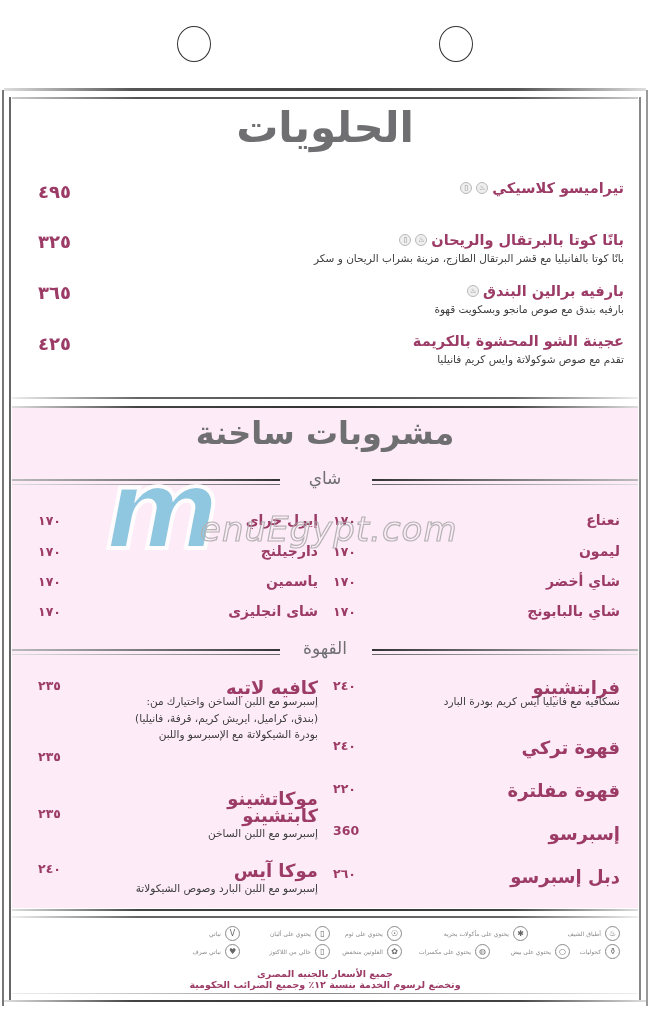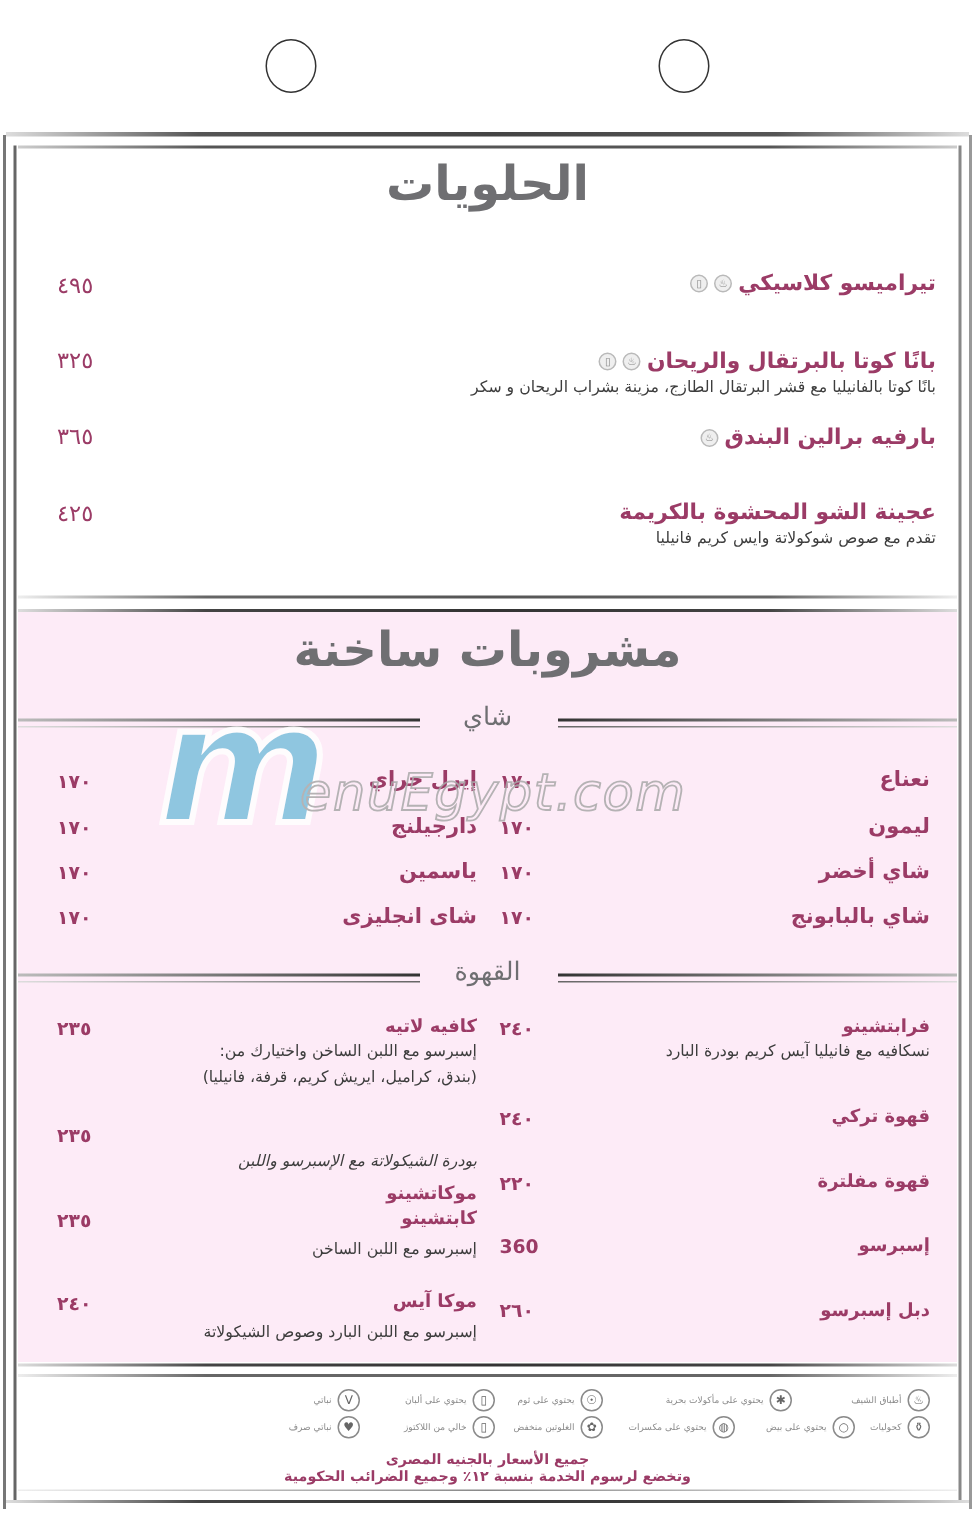--- a/index.html
+++ b/index.html
@@ -14,27 +14,27 @@
   .frame-outer-top { position: absolute; left: 4px; right: 4px; top: 88px; height: 3px;
     background: linear-gradient(90deg, #ddd 0%, #555 20%, #444 50%, #555 80%, #ddd 100%); }
   .frame-inner-top { position: absolute; left: 12px; right: 12px; top: 97px; height: 1.5px;
     background: linear-gradient(90deg, #ccc 0%, #555 20%, #555 80%, #ccc 100%); }
   .frame-left-outer { position: absolute; left: 2px; top: 90px; bottom: 4px; width: 2px; background: #777; }
   .frame-left-inner { position: absolute; left: 9px; top: 97px; bottom: 10px; width: 2px; background: #666; }
   .frame-right-outer { position: absolute; right: 2px; top: 90px; bottom: 4px; width: 2px; background: #999; }
   .frame-right-inner { position: absolute; right: 9px; top: 97px; bottom: 10px; width: 2px; background: #888; }
 
   .section-title { position: absolute; left: 0; right: 0; text-align: center; font-weight: bold; color: #6f6f72; }
-  .desserts-title { top: 103px; font-size: 32px; }
+  .desserts-title { top: 103px; font-size: 42px; }
 
   .dessert-item { position: absolute; right: 26px; width: 420px; text-align: right; }
   .dessert-name { color: #9b3b66; font-weight: bold; font-size: 14.5px; display: inline-flex; align-items: center; gap: 4px; }
   .dessert-desc { color: #3d3d3d; font-size: 10.5px; margin-top: 3px; white-space: nowrap; }
   .tag-icon { display: inline-block; width: 12px; height: 12px; border-radius: 50%; border: 1px solid #b9b9b9; background: #efefef; font-size: 7px; line-height: 10px; text-align: center; color: #888; }
-  .price { position: absolute; color: #9b3b66; font-weight: normal; font-size: 15px; direction: ltr; text-align: left; }
+  .price { position: absolute; color: #9b3b66; font-weight: bold; font-size: 18px; direction: ltr; text-align: left; }
 
   
   .sec-divider-1 { position: absolute; left: 12px; right: 12px; top: 397px; height: 1.5px;
     background: linear-gradient(90deg, #eee 0%, #666 20%, #555 50%, #666 80%, #eee 100%); }
   .sec-divider-2 { position: absolute; left: 12px; right: 12px; top: 406px; height: 2px;
     background: linear-gradient(90deg, #ddd 0%, #444 20%, #333 50%, #444 80%, #ddd 100%); }
 
   .pink-area { position: absolute; left: 12px; right: 12px; top: 408px; height: 500px; background: #fdebf7; }
   .hot-title { top: 414px; font-size: 32px; }
 
@@ -43,21 +43,21 @@
   .sub-header .line.l { left: 0; width: 268px; background: linear-gradient(90deg, #bbb, #333); }
   .sub-header .line.r { right: 0; width: 266px; background: linear-gradient(90deg, #333, #bbb); }
   .sub-header .line2 { position: absolute; top: 14px; height: 1px; }
   .sub-header .line2.l { left: 0; width: 268px; background: linear-gradient(90deg, #ddd, #666); }
   .sub-header .line2.r { right: 0; width: 266px; background: linear-gradient(90deg, #666, #ddd); }
   .sub-header .label { position: absolute; left: 0; right: 0; text-align: center; top: -2px; font-size: 17px; color: #6f6f72; }
 
   .tea-row { position: absolute; font-size: 14px; color: #9b3b66; font-weight: bold; }
   .tea-price { position: absolute; font-size: 12.5px; color: #9b3b66; font-weight: bold; direction: ltr; }
 
-  .coffee-name { position: absolute; font-size: 12px; color: #9b3b66; font-weight: bold; text-align: right; white-space: nowrap; }
+  .coffee-name { position: absolute; font-size: 18px; color: #9b3b66; font-weight: bold; text-align: right; white-space: nowrap; }
   .coffee-desc { position: absolute; font-size: 10.5px; color: #3d3d3d; text-align: right; white-space: nowrap; line-height: 17px; }
 
   .bottom-div-1 { position: absolute; left: 12px; right: 12px; top: 909px; height: 2px;
     background: linear-gradient(90deg, #ddd 0%, #444 20%, #333 50%, #444 80%, #ddd 100%); }
   .bottom-div-2 { position: absolute; left: 12px; right: 12px; top: 916px; height: 1.5px;
     background: linear-gradient(90deg, #eee 0%, #666 20%, #666 80%, #eee 100%); }
 
   .legend { position: absolute; left: 130px; right: 30px; top: 922px; height: 40px; }
   .legend-item { position: absolute; display: flex; align-items: center; gap: 4px; direction: rtl; }
   .legend-icon { width: 15px; height: 15px; border: 1px solid #8a8a8a; border-radius: 50%; font-size: 8px; text-align: center; line-height: 13px; color: #666; background: #fff; }
@@ -106,20 +106,21 @@
   </div>
   <div class="dessert-desc">بانًا كوتا بالفانيليا مع قشر البرتقال الطازج، مزينة بشراب الريحان و سكر</div>
 </div>
 <div class="price" style="left:38px;top:231px;">٣٢٥</div>
 
 <div class="dessert-item" style="top:281px;">
   <div class="dessert-name">
     <span>بارفيه برالين البندق</span>
     <span class="tag-icon">♨</span>
   </div>
+  <div class="dessert-desc">بارفيه بندق مع صوص مانجو وبسكويت  قهوة</div>
 </div>
 <div class="price" style="left:38px;top:282px;">٣٦٥</div>
 
 <div class="dessert-item" style="top:331px;">
   <div class="dessert-name">
     <span>عجينة الشو المحشوة بالكريمة</span>
   </div>
   <div class="dessert-desc">تقدم مع صوص شوكولاتة وايس كريم فانيليا</div>
 </div>
 <div class="price" style="left:38px;top:333px;">٤٢٥</div>
@@ -179,21 +180,21 @@
 
 <div class="coffee-name" style="right:30px;top:866px;">دبل إسبرسو</div>
 <div class="tea-price" style="left:333px;top:866px;">٢٦٠</div>
 
 <div class="coffee-name" style="right:332px;top:677px;">كافيه لاتيه</div>
 <div class="coffee-desc" style="right:332px;top:693px;">إسبرسو مع اللبن الساخن واختيارك من:</div>
 <div class="coffee-desc" style="right:332px;top:710px;margin-left:44px;">(بندق، كراميل، ايريش كريم، قرفة، فانيليا)</div>
 <div class="tea-price" style="left:38px;top:678px;">٢٣٥</div>
 
 <div class="coffee-name" style="right:332px;top:747px;margin-top:41px;">موكاتشينو</div>
-<div class="coffee-desc" style="right:332px;top:766px;font-style:italic;">بودرة الشيكولاتة مع الإسبرسو واللبن</div>
+<div class="coffee-desc" style="right:332px;top:726px;">بودرة الشيكولاتة مع الإسبرسو واللبن</div>
 <div class="tea-price" style="left:38px;top:749px;">٢٣٥</div>
 
 <div class="coffee-name" style="right:332px;top:805px;">كابتشينو</div>
 <div class="coffee-desc" style="right:332px;top:825px;">إسبرسو مع اللبن الساخن</div>
 <div class="tea-price" style="left:38px;top:806px;">٢٣٥</div>
 
 <div class="coffee-name" style="right:332px;top:860px;">موكا آيس</div>
 <div class="coffee-desc" style="right:332px;top:880px;">إسبرسو مع اللبن البارد وصوص الشيكولاتة</div>
 <div class="tea-price" style="left:38px;top:861px;">٢٤٠</div>
 

